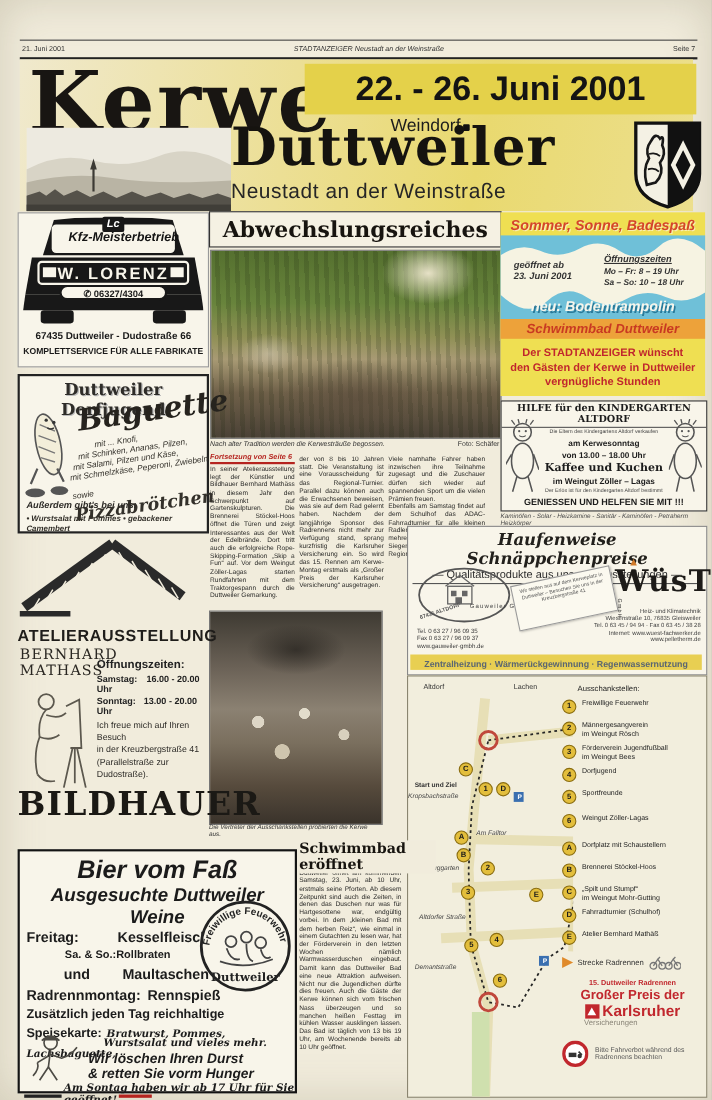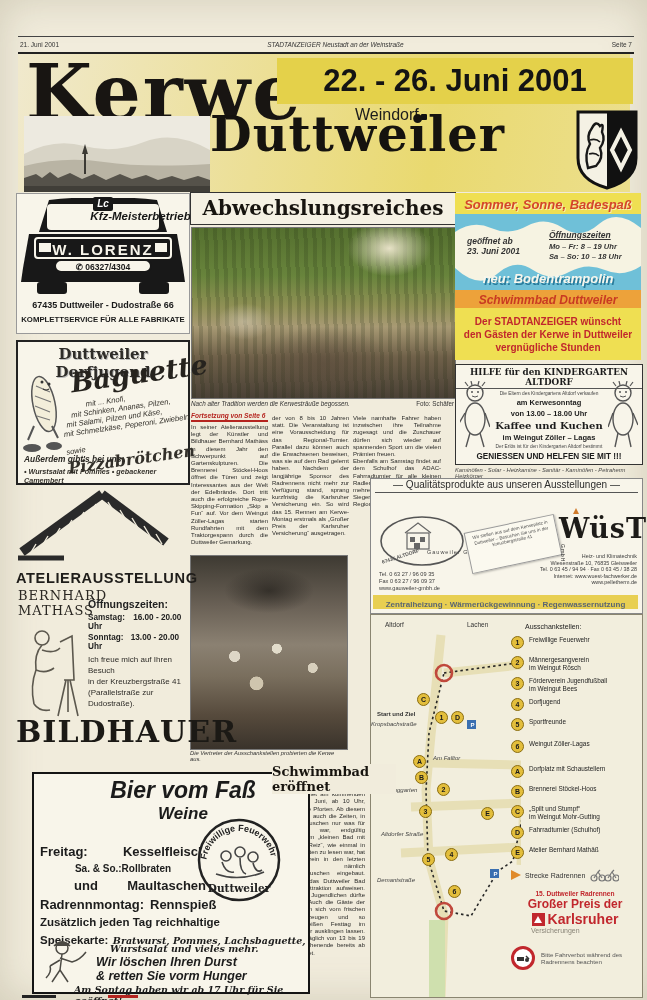--- a/index.html
+++ b/index.html
@@ -41,20 +41,21 @@
       <path d="M58,38 L64,38 L61,28 Z" fill="#3c3a34"></path>
       <rect x="0" y="70" width="186" height="6" fill="#403e38"></rect>
     </svg>
     <div class="abs" style="left:259px;top:4px;width:356px;height:46px;background:#e4d14a;display:flex;align-items:center;justify-content:center;">
       <span style="font-size:31px;font-weight:bold;color:#141414;">22. - 26. Juni 2001</span>
     </div>
     <div class="abs" style="left:337px;top:52px;font-size:16px;color:#1c1c1c;">
       <span>Weindorf</span><span style="display:inline-block;width:6px;height:6px;background:#111;border-radius:1px;margin-left:2px;"></span>
     </div>
     <div class="abs ser" style="left:192px;top:52px;font-size:48px;font-weight:bold;color:#15130f;letter-spacing:1px;">Duttweiler</div>
+    <div class="abs" style="left:192px;top:110px;font-size:19px;color:#262626;letter-spacing:.5px;">Neustadt an der Weinstraße</div>
 
     <svg class="abs" style="left:558px;top:56px;" width="62" height="80" viewBox="0 0 62 80">
       <path d="M2,2 L60,2 L60,48 Q60,70 31,78 Q2,70 2,48 Z" fill="#f4f1e4" stroke="#111" stroke-width="3"></path>
       <path d="M31,2 L60,2 L60,48 Q60,70 31,78 Z" fill="#111"></path>
       <path d="M45,22 L54,40 L45,58 L36,40 Z" fill="none" stroke="#f4f1e4" stroke-width="4"></path>
       <path d="M12,58 Q8,44 14,34 Q10,26 16,18 Q20,10 24,16 Q28,12 26,22 Q30,30 24,38 Q28,48 20,56 Z" fill="none" stroke="#181818" stroke-width="2.4"></path>
       <path d="M14,30 Q20,28 24,32 M13,44 Q19,42 23,46" stroke="#181818" stroke-width="1.6" fill="none"></path>
     </svg>
   </div>
 
@@ -68,21 +69,21 @@
       <rect x="134" y="45" width="12" height="9" fill="#f8f5ea"></rect>
       <path d="M2,70 L162,70 L164,84 L0,84 Z" fill="#181818"></path>
       <rect x="34" y="62" width="96" height="12" rx="6" fill="#f8f5ea" stroke="#181818" stroke-width="2"></rect>
       <rect x="16" y="84" width="30" height="12" rx="3" fill="#181818"></rect>
       <rect x="118" y="84" width="30" height="12" rx="3" fill="#181818"></rect>
     </svg>
     <div class="abs" style="left:74px;top:194px;"></div>
     <div class="abs" style="left:76px;top:3px;width:20px;height:14px;background:#181818;color:#fff;font-style:italic;font-weight:bold;font-size:10px;text-align:center;line-height:14px;border-radius:2px;">
       <span>Lc</span>
     </div>
-    <div class="abs ctr" style="left:30px;top:16px;width:131px;font-size:11.5px;font-weight:bold;font-style:italic;color:#151515;padding-left:28px;">Kfz-Meisterbetrieb</div>
+    <div class="abs ctr" style="left:30px;top:16px;width:131px;font-size:11.5px;font-weight:bold;font-style:italic;color:#151515;">Kfz-Meisterbetrieb</div>
     <div class="abs ctr" style="left:20px;top:47px;width:132px;font-size:15px;font-weight:bold;letter-spacing:2px;color:#f8f5ea;">W. LORENZ</div>
     <div class="abs ctr" style="left:38px;top:68px;width:96px;font-size:8.5px;font-weight:bold;color:#181818;">✆ 06327/4304</div>
     <div class="abs ctr" style="left:2px;top:106px;width:168px;font-size:9px;font-weight:bold;color:#1a1a1a;">67435 Duttweiler - Dudostraße 66</div>
     <div class="abs ctr" style="left:1px;top:121px;width:170px;font-size:7.8px;font-weight:bold;color:#1a1a1a;">KOMPLETTSERVICE FÜR ALLE FABRIKATE</div>
   </div>
 
   <div class="abs ctr ser" style="left:190px;top:192px;width:264px;height:31px;border:1.5px solid #333;background:#f5f1e3;line-height:31px;font-size:20px;font-weight:bold;color:#17140f;">
     <span>Abwechslungsreiches Fest</span>
   </div>
   <div class="abs" style="left:191px;top:227px;width:263px;height:170px;
@@ -231,20 +232,21 @@
     </div>
     <div class="abs pre" style="left:72px;top:168px;font-size:8px;line-height:11px;color:#2e2c28;">Ich freue mich auf Ihren Besuch
 in der Kreuzbergstraße 41
 (Parallelstraße zur Dudostraße).</div>
     <div class="abs ser" style="left:0px;top:228px;font-size:30px;font-weight:bold;letter-spacing:1px;color:#1b1915;">BILDHAUER</div>
   </div>
 
   <div class="abs" style="left:455px;top:467px;width:186px;font-size:5.8px;font-style:italic;color:#4a4a4a;">Kaminöfen - Solar - Heizkamine - Sanitär - Kaminöfen - Petraherm Heizkörper</div>
 
   <div class="abs box" style="left:370px;top:478px;width:271px;height:134px;border-color:#888;">
+    <div class="ctr ser" style="margin-top:2px;font-size:15px;font-weight:bold;font-style:italic;color:#22201c;">Haufenweise Schnäppchenpreise</div>
     <div class="ctr" style="font-size:10px;color:#2c2c2c;border-bottom:1px solid #555;padding-bottom:2px;margin:0 4px;">— Qualitätsprodukte aus unseren Ausstellungen —</div>
     <svg class="abs" style="left:8px;top:36px;" width="86" height="52" viewBox="0 0 86 52">
       <ellipse cx="43" cy="26" rx="41" ry="24" fill="none" stroke="#555" stroke-width="1.6"></ellipse>
       <rect x="28" y="18" width="22" height="16" fill="none" stroke="#666" stroke-width="1.2"></rect>
       <path d="M26,18 L39,8 L52,18" fill="none" stroke="#666" stroke-width="1.2"></path>
       <path d="M31,22 h5 v5 h-5 z M41,22 h5 v5 h-5 z M35,28 h6 v6 h-6 z" fill="#666"></path>
     </svg>
     <div class="abs" style="left:10px;top:74px;font-size:5px;font-weight:bold;color:#555;transform:rotate(-18deg);">67435 ALTDORF</div>
     <div class="abs" style="left:56px;top:70px;font-size:5.5px;letter-spacing:1px;color:#444;">Gauweiler GmbH</div>
     <div class="abs pre" style="left:8px;top:92px;font-size:5.6px;line-height:7px;color:#3c3c3c;">Tel. 0 63 27 / 96 09 35
@@ -417,22 +419,23 @@
         <span style="font-size:6.2px;line-height:7.4px;color:#555;width:86px;">Bitte Fahrverbot während des Radrennens beachten</span>
       </div>
     </div>
   </div>
 
   <div class="abs ser" style="left:272px;top:764px;width:124px;font-size:13px;font-weight:bold;color:#17140f;background:#f1ecdc;z-index:3;">Schwimmbad eröffnet</div>
   <div class="abs just bodytxt" style="left:272px;top:784px;width:93px;height:212px;">
     <b>Duttweiler.</b><span> Das Schwimmbad in Duttweiler öffnet am kommenden Samstag, 23. Juni, ab 10 Uhr, erstmals seine Pforten. Ab diesem Zeitpunkt sind auch die Zeiten, in denen das Duschen nur was für Hartgesottene war, endgültig vorbei. In dem „kleinen Bad mit dem herben Reiz“, wie einmal in einem Gutachten zu lesen war, hat der Förderverein in den letzten Wochen nämlich Warmwasserduschen eingebaut. Damit kann das Duttweiler Bad eine neue Attraktion aufweisen. Nicht nur die Jugendlichen dürfte dies freuen. Auch die Gäste der Kerwe können sich vom frischen Nass überzeugen und so manchen heißen Festtag im kühlen Wasser ausklingen lassen. Das Bad ist täglich von 13 bis 19 Uhr, am Wochenende bereits ab 10 Uhr geöffnet.</span>
   </div>
 
-  <div class="abs box" style="left:32px;top:772px;width:250px;height:218px;border:2.5px solid #141414;padding-left:24px;">
+  <div class="abs box" style="left:16px;top:772px;width:250px;height:218px;border:2.5px solid #141414;">
     <div class="ctr" style="margin-top:3px;font-size:23px;font-weight:bold;font-style:italic;color:#1b1b1b;">Bier vom Faß</div>
+    <div class="ctr" style="font-size:17px;font-weight:bold;font-style:italic;color:#1b1b1b;">Ausgesuchte Duttweiler</div>
     <div class="ctr" style="font-size:17px;font-weight:bold;font-style:italic;color:#1b1b1b;">Weine</div>
     <div class="abs" style="left:6px;top:70px;width:166px;">
       <div style="display:flex;justify-content:space-between;font-size:13px;font-weight:bold;">
         <span>Freitag:</span>
         <span>Kesselfleisch</span>
       </div>
       <div style="display:flex;justify-content:center;font-size:10px;font-weight:bold;margin-top:4px;">
         <span>Sa. &amp; So.:</span>
         <span>Rollbraten</span>
       </div>

